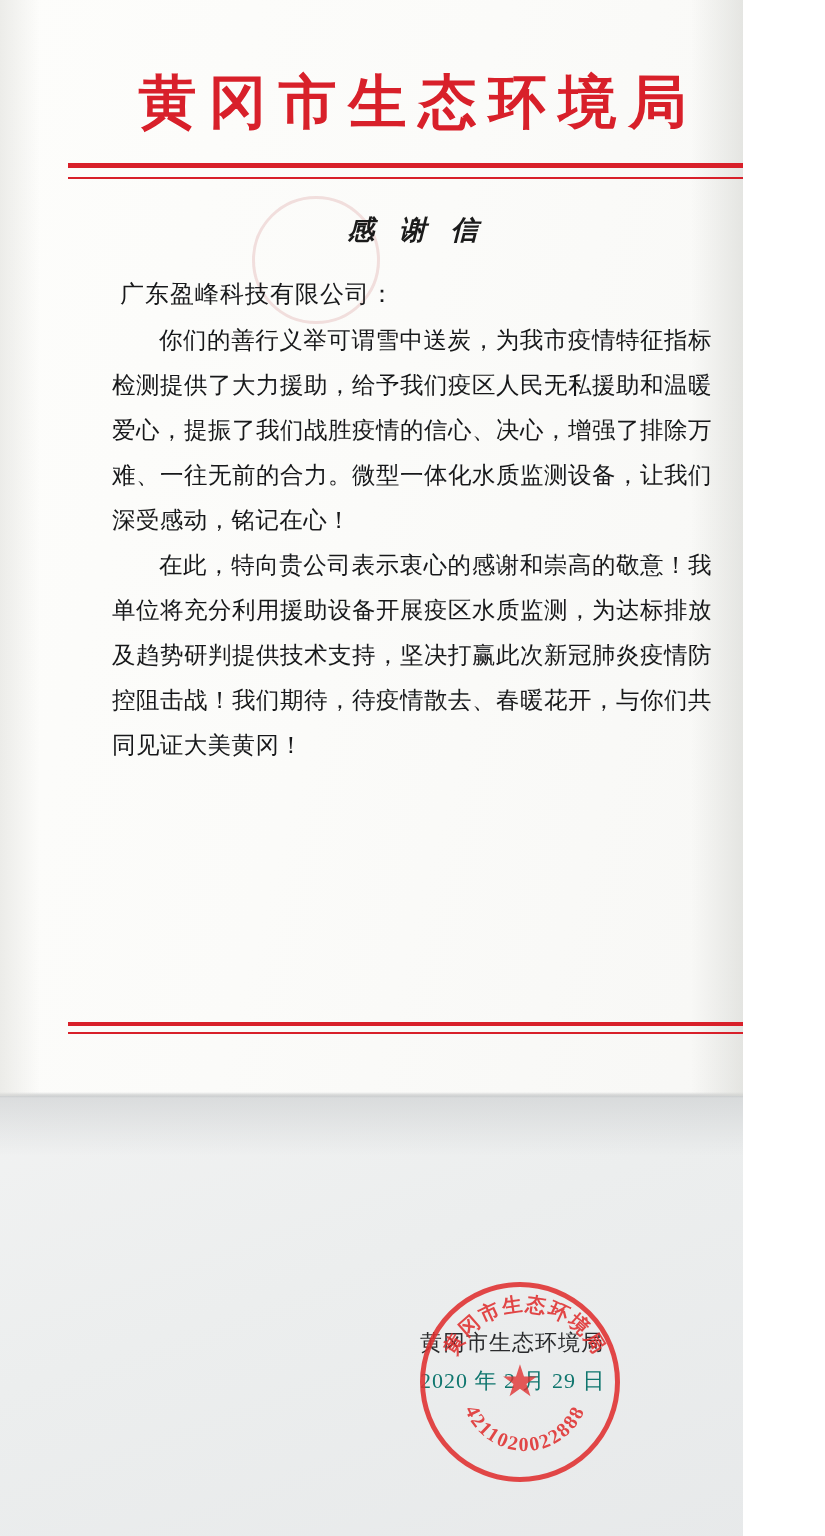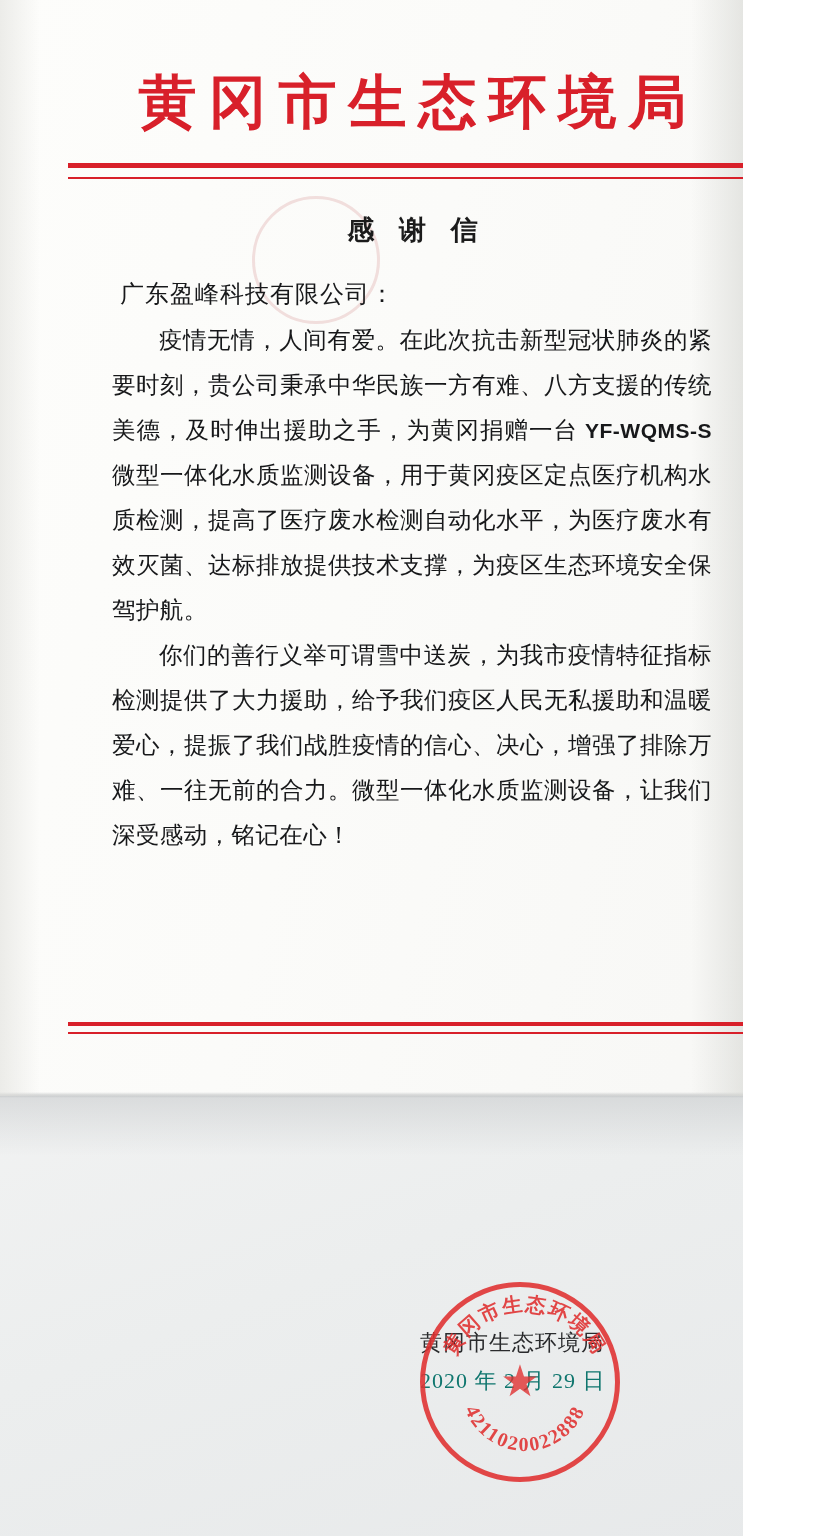--- a/index.html
+++ b/index.html
@@ -90,20 +90,21 @@
     position: absolute;
     left: 0;
     top: 212px;
     width: 825px;
     text-align: center;
     font-size: 27px;
     letter-spacing: 9px;
     font-weight: 700;
     color: #1b1b1b;
     text-indent: 9px;
+    font-style: italic;
   }
 
   .salutation {
     position: absolute;
     left: 120px;
     top: 278px;
     font-size: 24px;
     color: #17181a;
     letter-spacing: 1px;
   }
@@ -265,22 +266,22 @@
     <div class="letterhead-title">黄冈市生态环境局</div>
   </div>
   <div class="rule-thick"></div>
   <div class="rule-thin"></div>
 
   <div class="doc-title">感 谢 信</div>
 
   <div class="salutation">广东盈峰科技有限公司：</div>
 
   <div class="body-text">
-    <p>疫情无情，人间有爱。在此次抗击新型冠状肺炎的紧要时刻，贵公司秉承中华民族一方有难、八方支援的传统美德，及时伸出援助之手，为黄冈捐赠一台 <span class="model">YF-WQMS-S</span> 微型一体化水质监测设备，用于黄冈疫区定点医疗机构水质检测，提高了医疗废水检测自动化水平，为医疗废水有效灭菌、达标排放提供技术支撑，为疫区生态环境安全保驾护航。</p>
     <p>你们的善行义举可谓雪中送炭，为我市疫情特征指标检测提供了大力援助，给予我们疫区人民无私援助和温暖爱心，提振了我们战胜疫情的信心、决心，增强了排除万难、一往无前的合力。微型一体化水质监测设备，让我们深受感动，铭记在心！</p>
+    <p>在此，特向贵公司表示衷心的感谢和崇高的敬意！我单位将充分利用援助设备开展疫区水质监测，为达标排放及趋势研判提供技术支持，坚决打赢此次新冠肺炎疫情防控阻击战！我们期待，待疫情散去、春暖花开，与你们共同见证大美黄冈！</p>
   </div>
 
   <div class="rule-foot-thick"></div>
   <div class="rule-foot-thin"></div>
 
   <div class="signature">黄冈市生态环境局</div>
   <div class="sign-date">2020 年 2 月 29 日</div>
 
   <div class="seal">
     <div class="seal-inner">

